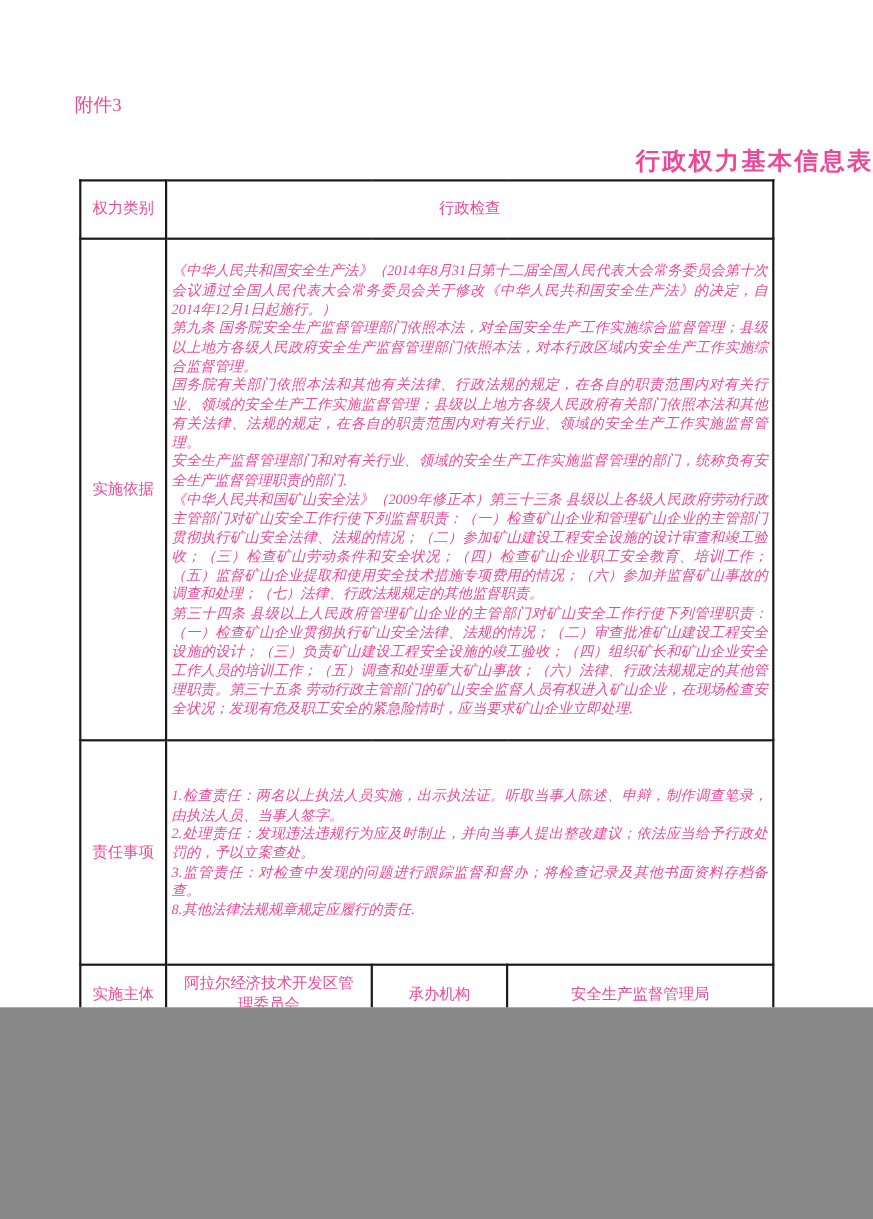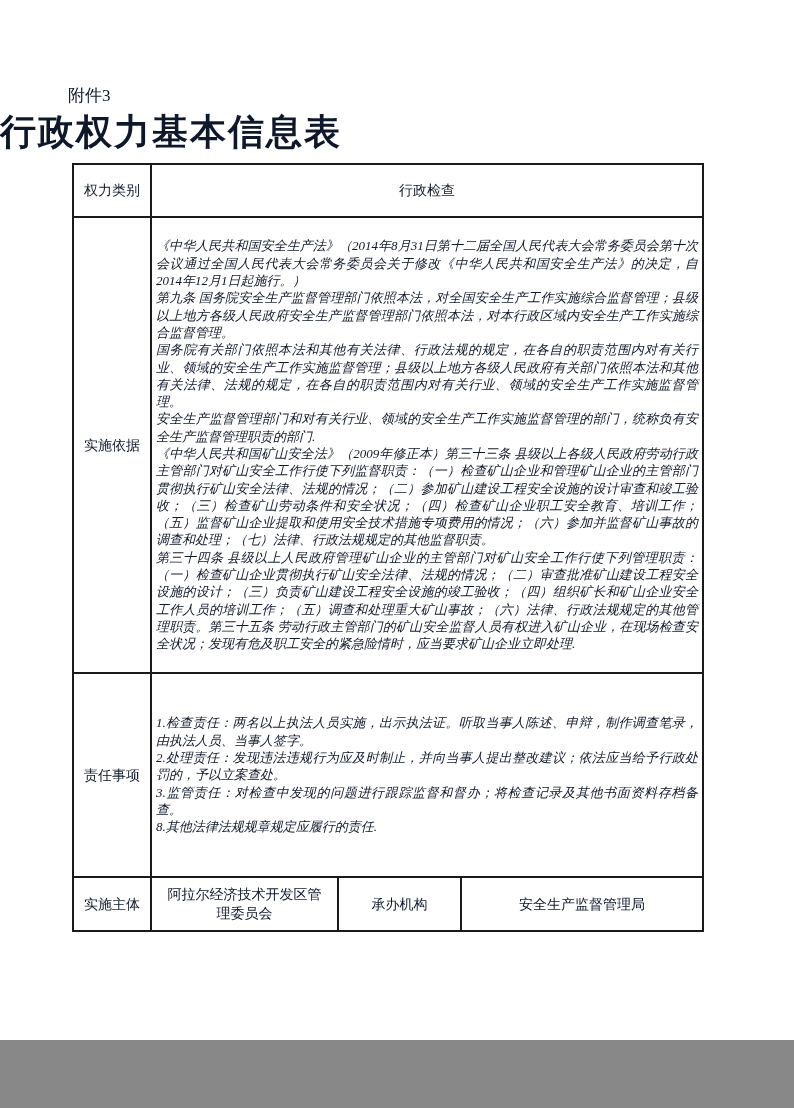--- a/index.html
+++ b/index.html
@@ -1,39 +1,39 @@
 <!DOCTYPE html>
 <html><head>
 <meta charset="utf-8">
 <style>
   html, body { margin: 0; padding: 0; background: #888; }
   .page {
     position: relative;
     width: 794px;
-    height: 1040px;
+    height: 916px;
     margin: 0 auto;
     background: #ffffff;
     font-family: "Liberation Serif", "DejaVu Serif", serif;
-    color: #0f172a;
+    color: #ec4899;
     overflow: hidden;
   }
   .attachment {
     position: absolute;
     left: 68px;
     top: 84px;
     font-size: 17px;
   }
   .doc-title {
     position: absolute;
     left: 0;
-    top: 108px;
+    top: 132px;
     width: 100%;
     margin: 0;
-    text-align: left;
-    font-size: 36px;
+    text-align: right;
+    font-size: 22px;
     font-weight: bold;
     letter-spacing: 2px;
   }
   table.info-table {
     position: absolute;
     left: 72px;
     top: 163px;
     width: 630px;
     border-collapse: collapse;
     table-layout: fixed;

